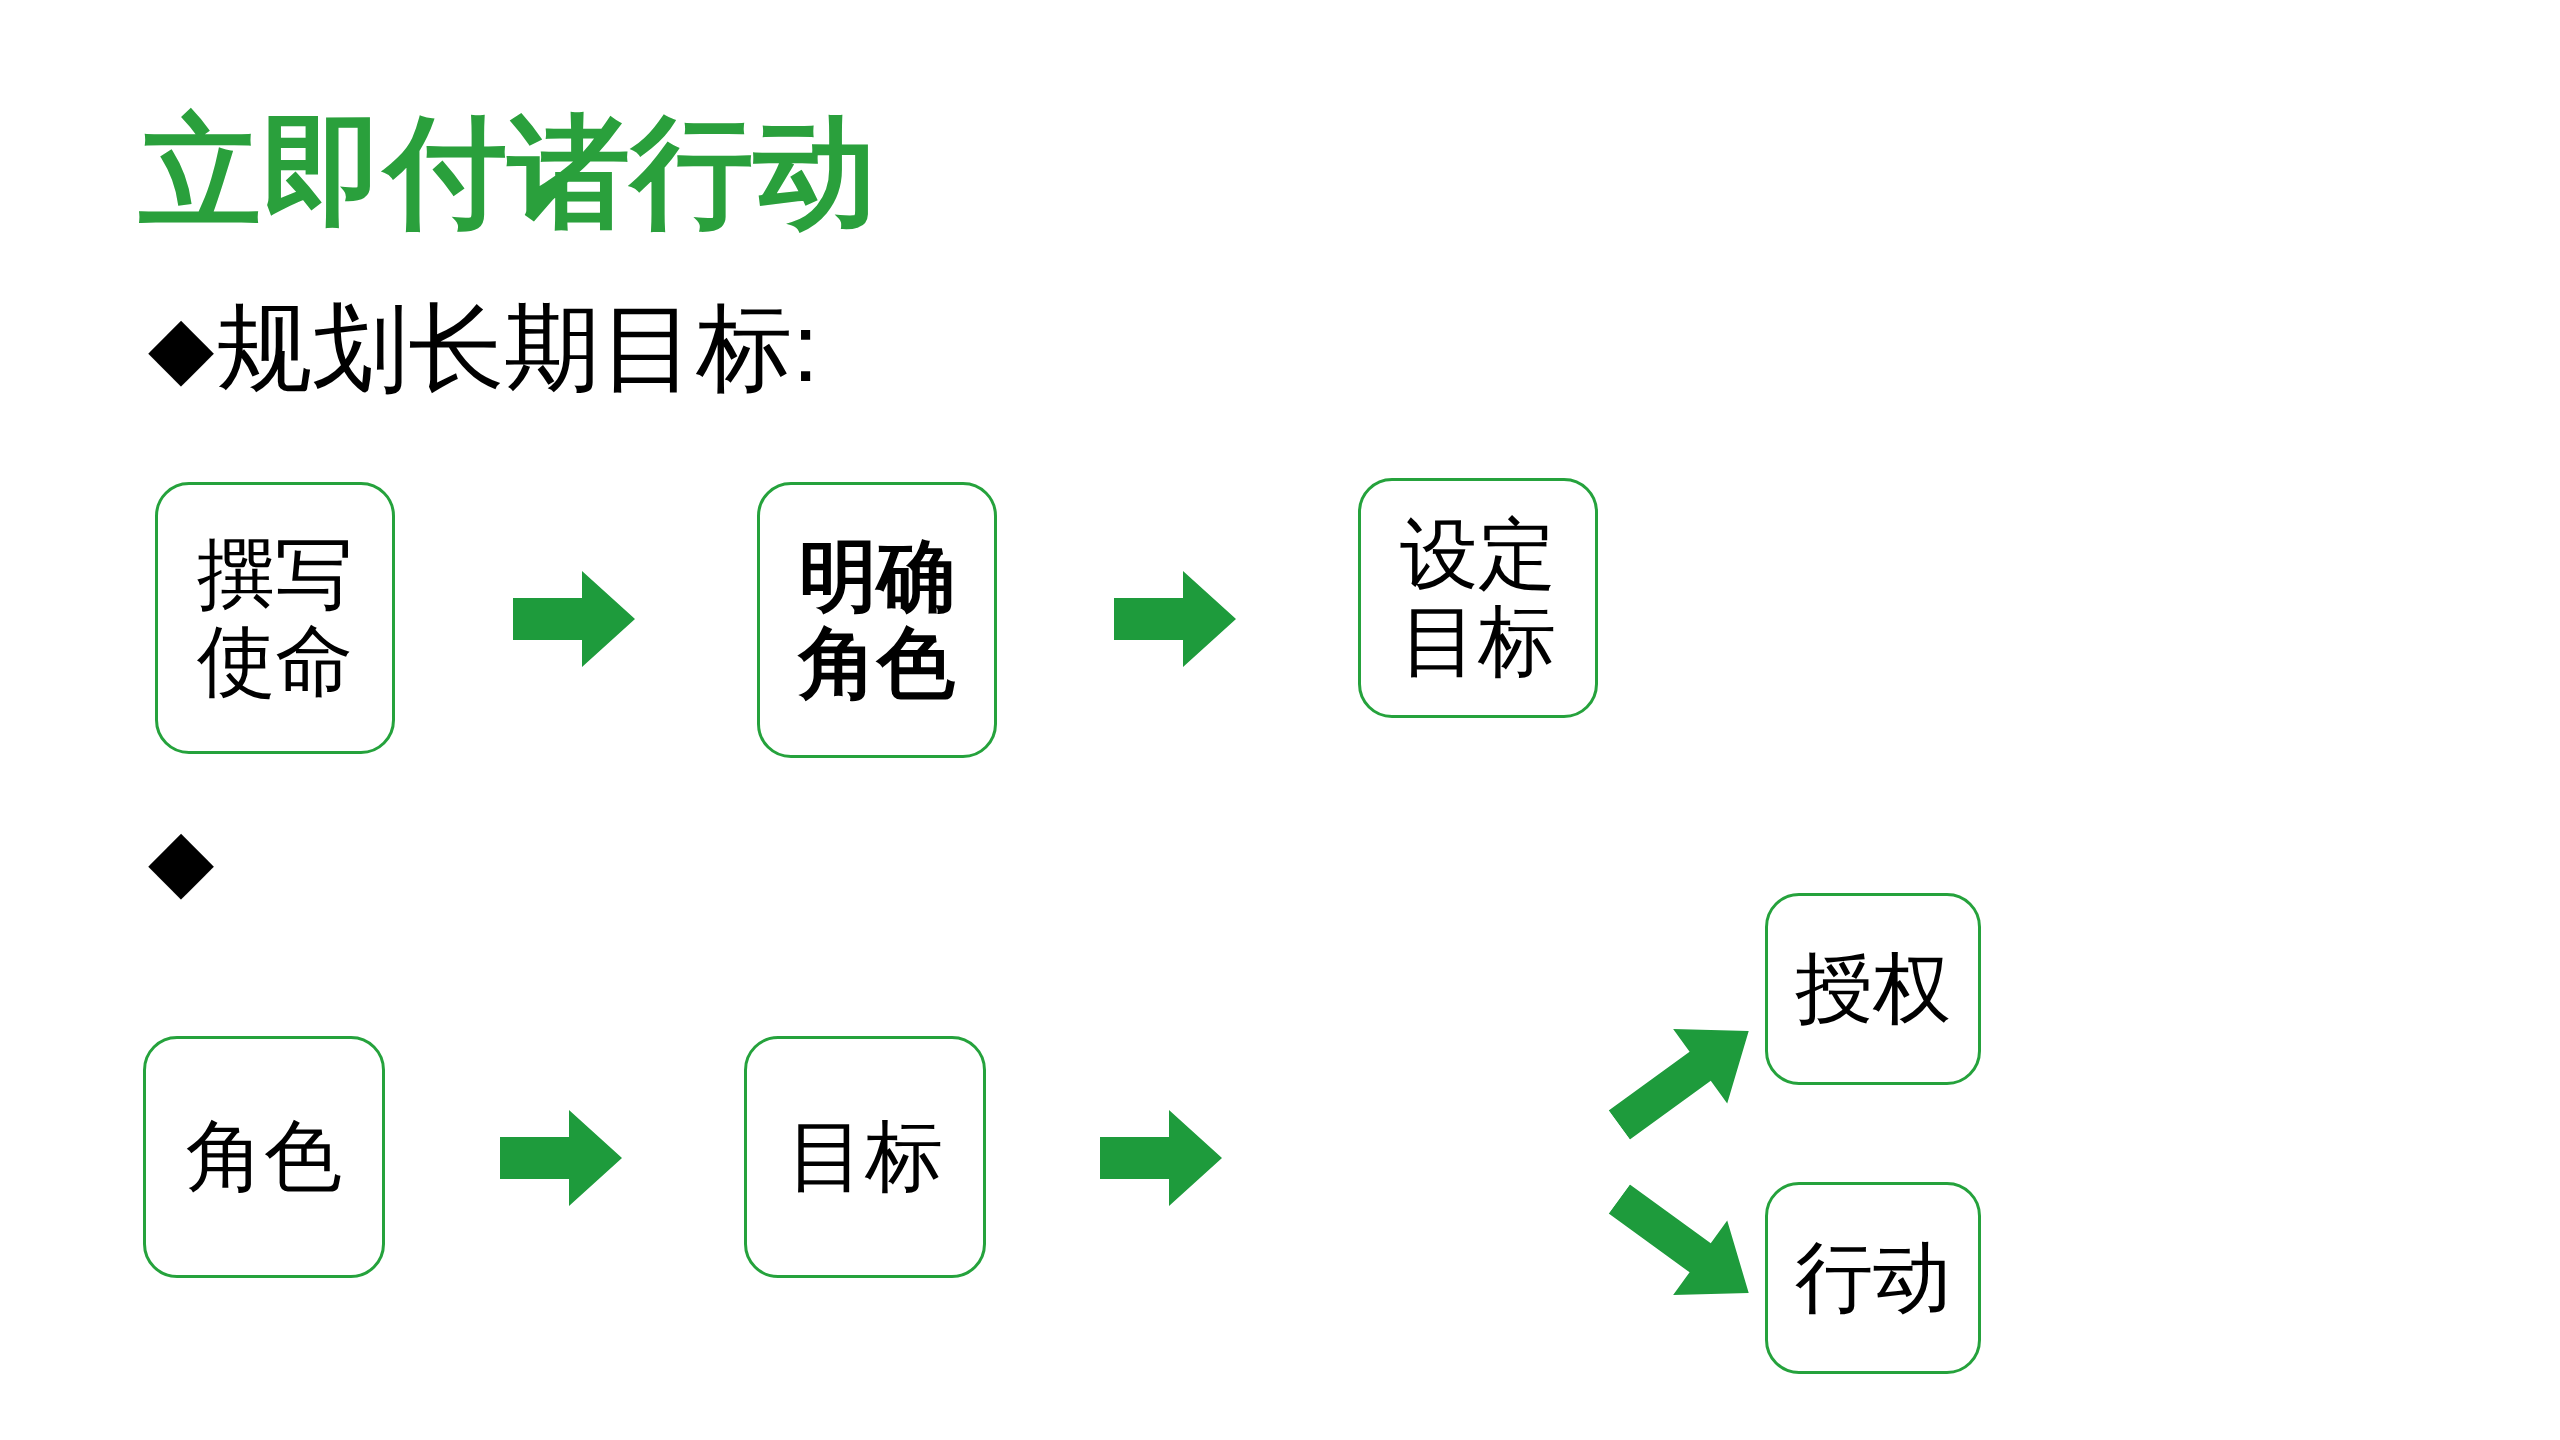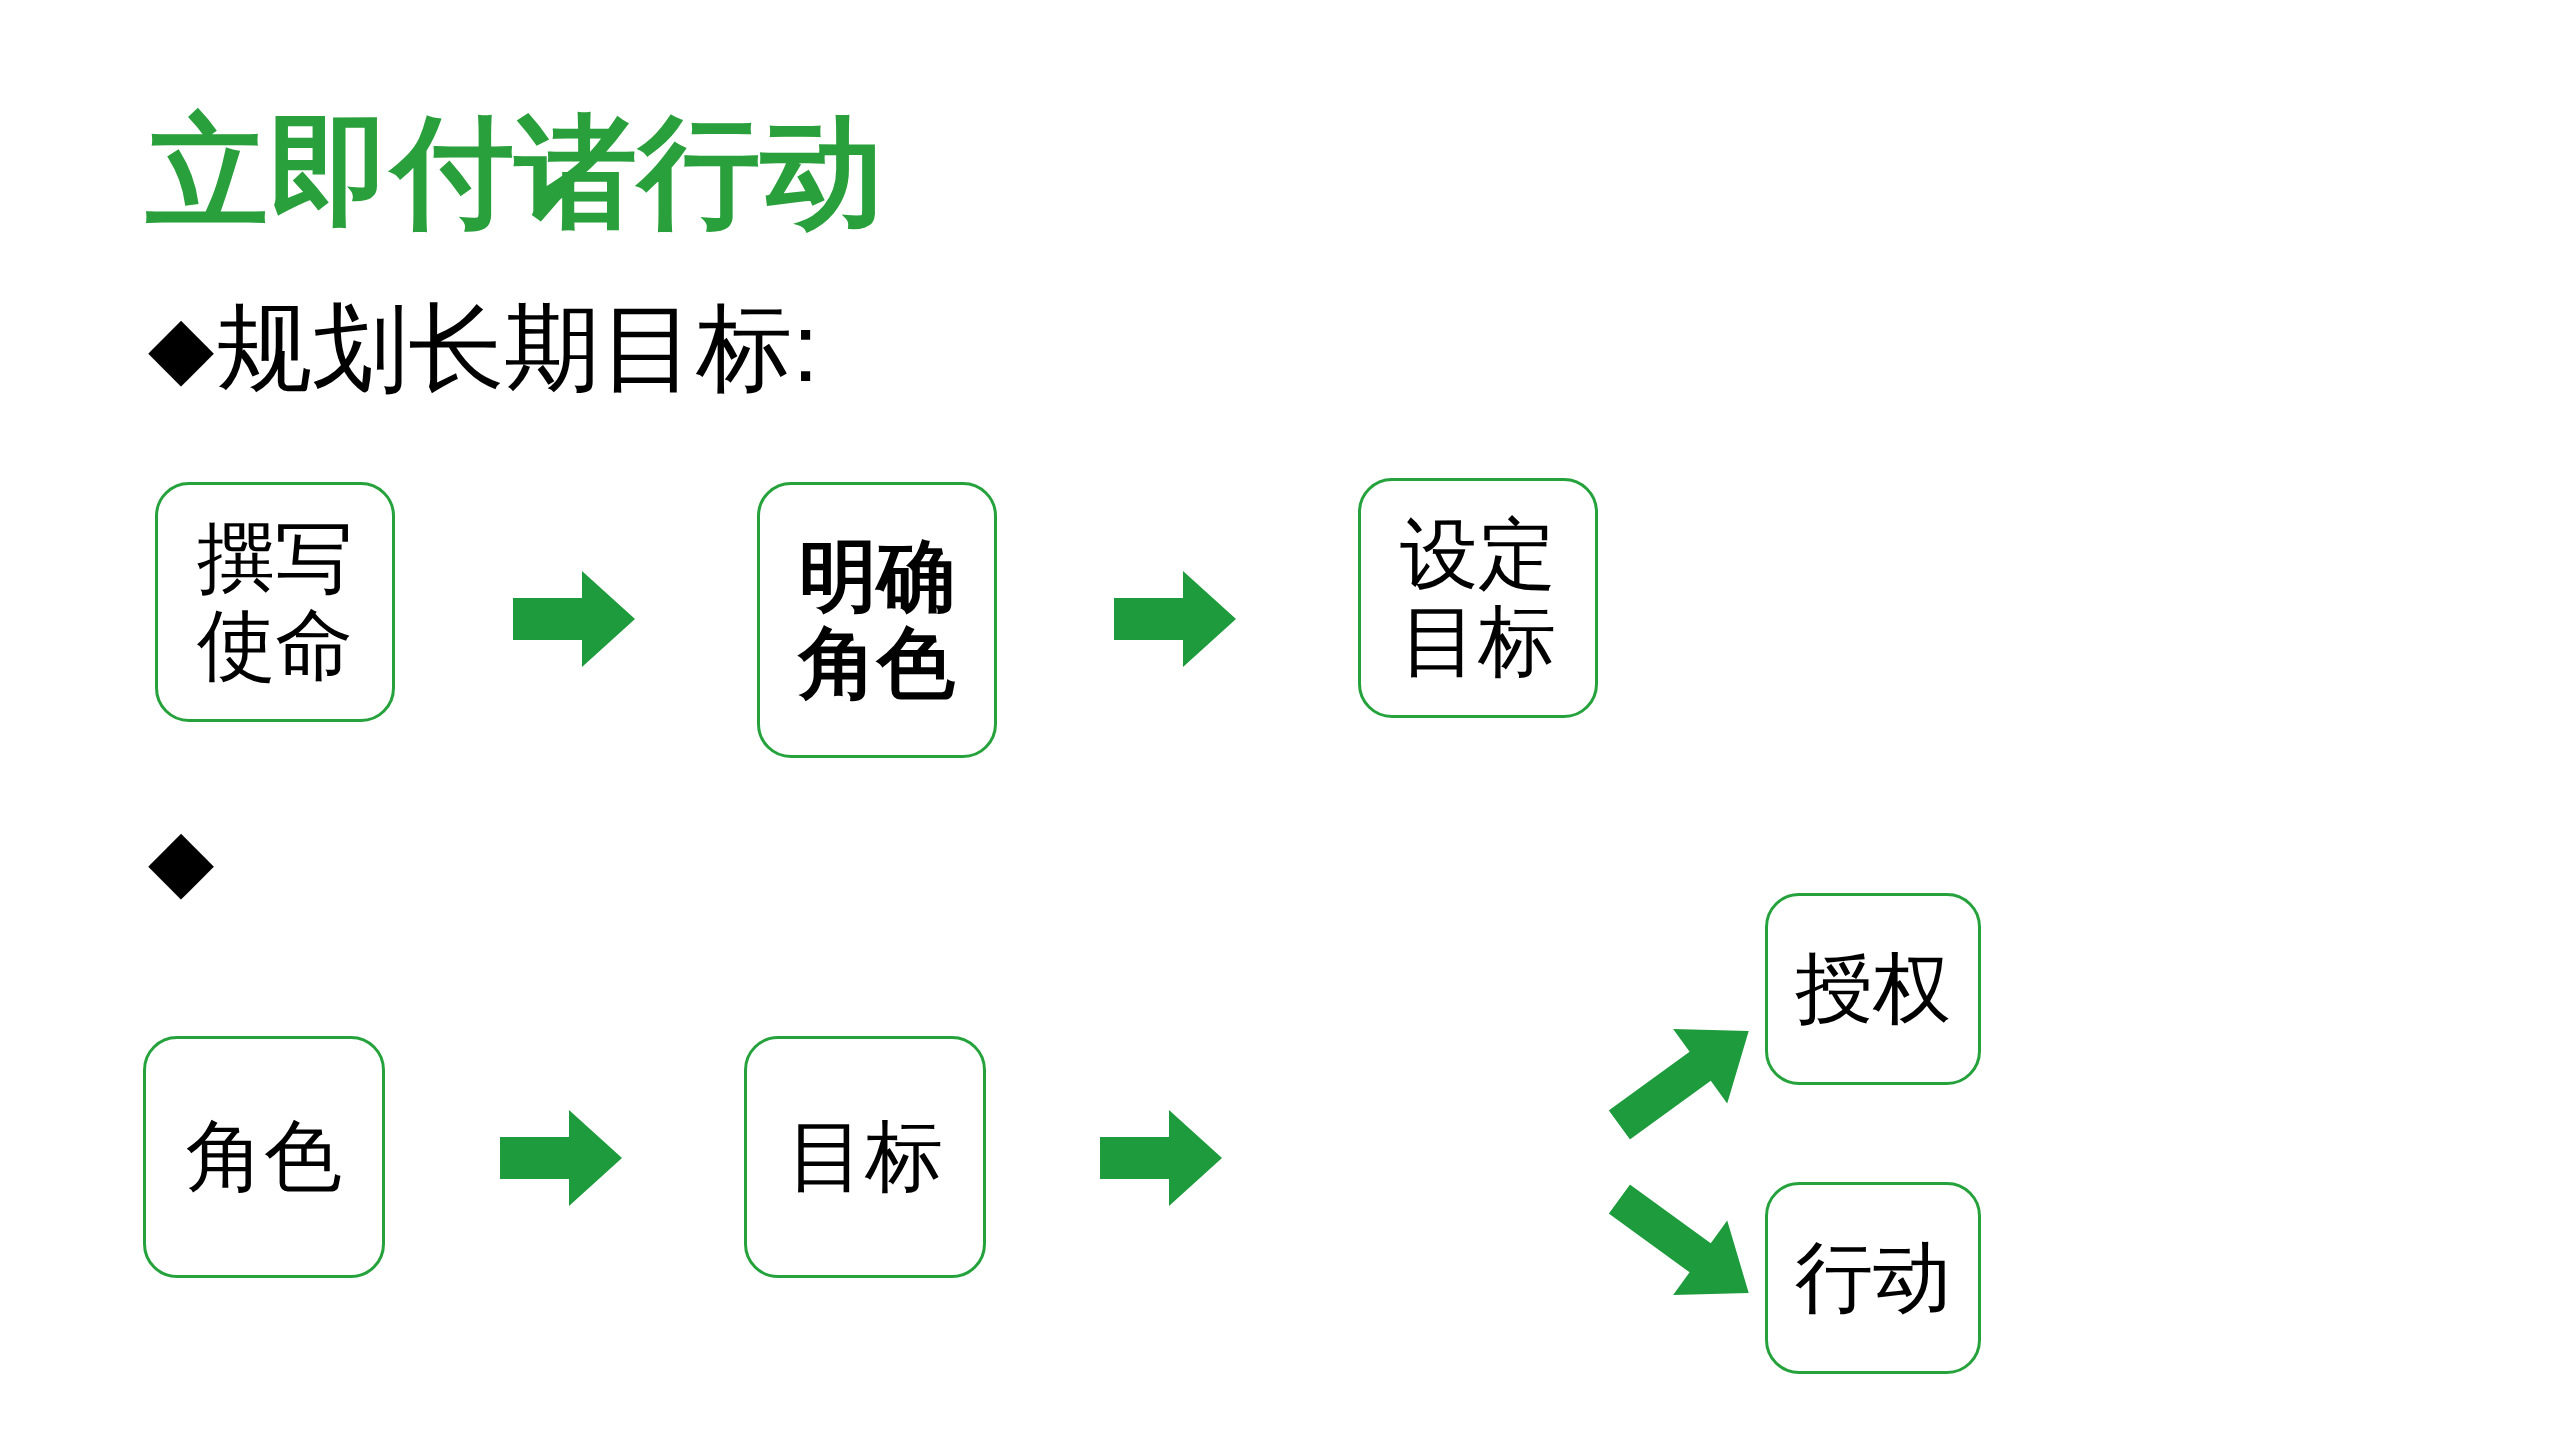--- a/index.html
+++ b/index.html
@@ -16,21 +16,21 @@
   #slide {
     position: relative;
     width: 2560px;
     height: 1440px;
     background: #ffffff;
   }
 
   
   .slide-title {
     position: absolute;
-    left: 146px;
+    left: 139px;
     top: 108px;
     font-size: 122px;
     line-height: 1.05;
     font-weight: bold;
     color: #2AA03C;
     letter-spacing: 1px;
     white-space: nowrap;
   }
 
   
@@ -66,21 +66,21 @@
     justify-content: center;
     text-align: center;
     color: #000000;
     font-size: 78px;
     line-height: 1.12;
     font-weight: normal;
     white-space: pre-line;
   }
 
   
-  #box-write-mission { left: 155px;  top: 482px; width: 240px; height: 240px; }
+  #box-write-mission { left: 155px;  top: 482px; width: 240px; height: 272px; }
   #box-clarify-role  { left: 757px;  top: 482px; width: 240px; height: 276px; font-weight: bold; }
   #box-set-goals     { left: 1358px; top: 478px; width: 240px; height: 240px; }
 
   
   #box-role     { left: 143px;  top: 1036px; width: 242px; height: 242px; }
   #box-goal     { left: 744px;  top: 1036px; width: 242px; height: 242px; }
   #box-plan     { left: 1325px; top: 1036px; width: 242px; height: 242px; }
   #box-delegate { left: 1765px; top: 893px;  width: 216px; height: 192px; }
   #box-act      { left: 1765px; top: 1182px; width: 216px; height: 192px; }
 

